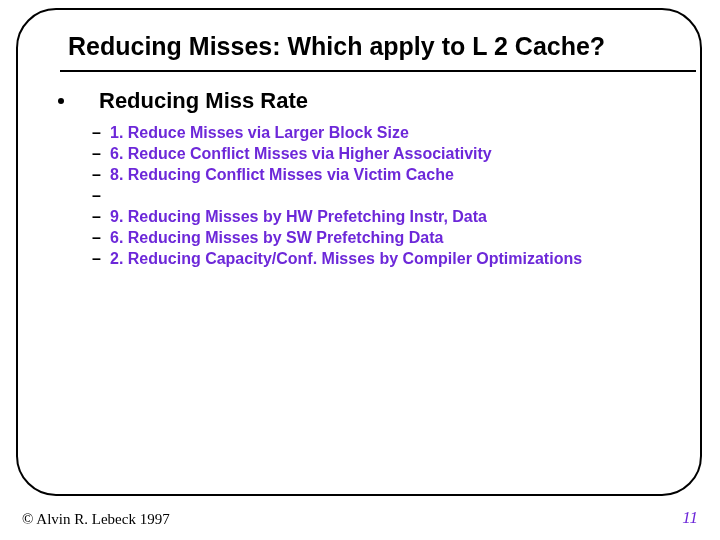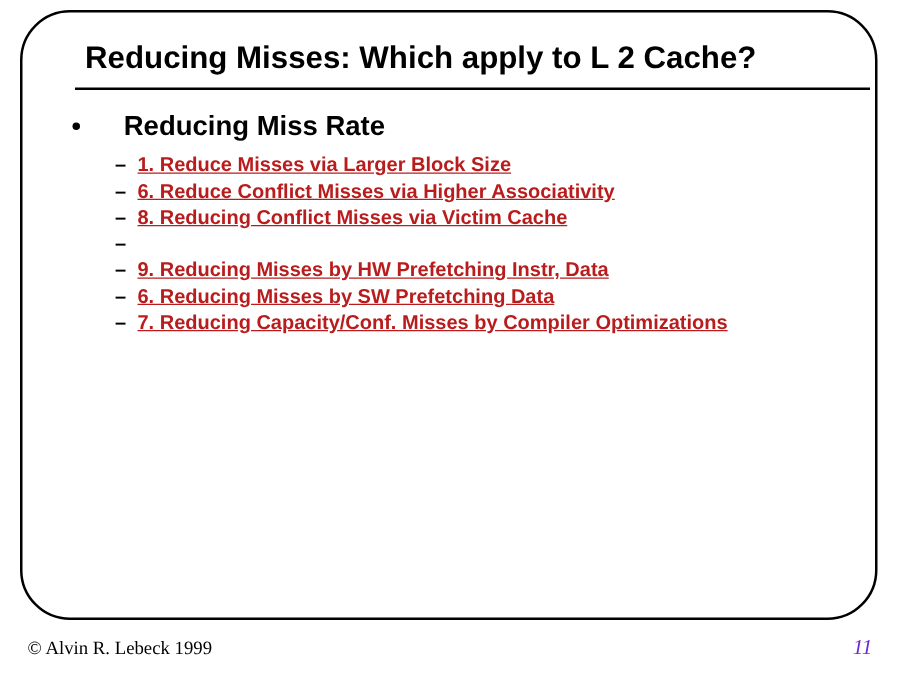--- a/index.html
+++ b/index.html
@@ -78,22 +78,21 @@
   .dash {
     font-size: 16px;
     font-weight: bold;
     width: 18px;
     flex-shrink: 0;
     text-align: left;
   }
   .item-text {
     font-size: 16px;
     font-weight: bold;
-    color: #b91c1c;
-    text-decoration: underline;
+    color: #6d28d9;
   }
   .footer-left {
     position: absolute;
     bottom: 12px;
     left: 22px;
     font-family: "Times New Roman", Times, serif;
     font-size: 15px;
     color: #000;
   }
   .footer-right {
@@ -136,20 +135,20 @@
       <div class="item-row">
           <span class="dash">–</span>
           <span class="item-text">9. Reducing Misses by HW Prefetching Instr, Data</span>
         </div>
       <div class="item-row">
           <span class="dash">–</span>
           <span class="item-text">6. Reducing Misses by SW Prefetching Data</span>
         </div>
       <div class="item-row">
           <span class="dash">–</span>
-          <span class="item-text">7. Reducing Capacity/Conf. Misses by Compiler Optimizations</span>
+          <span class="item-text">2. Reducing Capacity/Conf. Misses by Compiler Optimizations</span>
         </div>
     </div>
   </div>
 </div>
 
-<div class="footer-left">© Alvin R. Lebeck 1999</div>
+<div class="footer-left">© Alvin R. Lebeck 1997</div>
 <div class="footer-right">11</div>
 
 </body></html>

